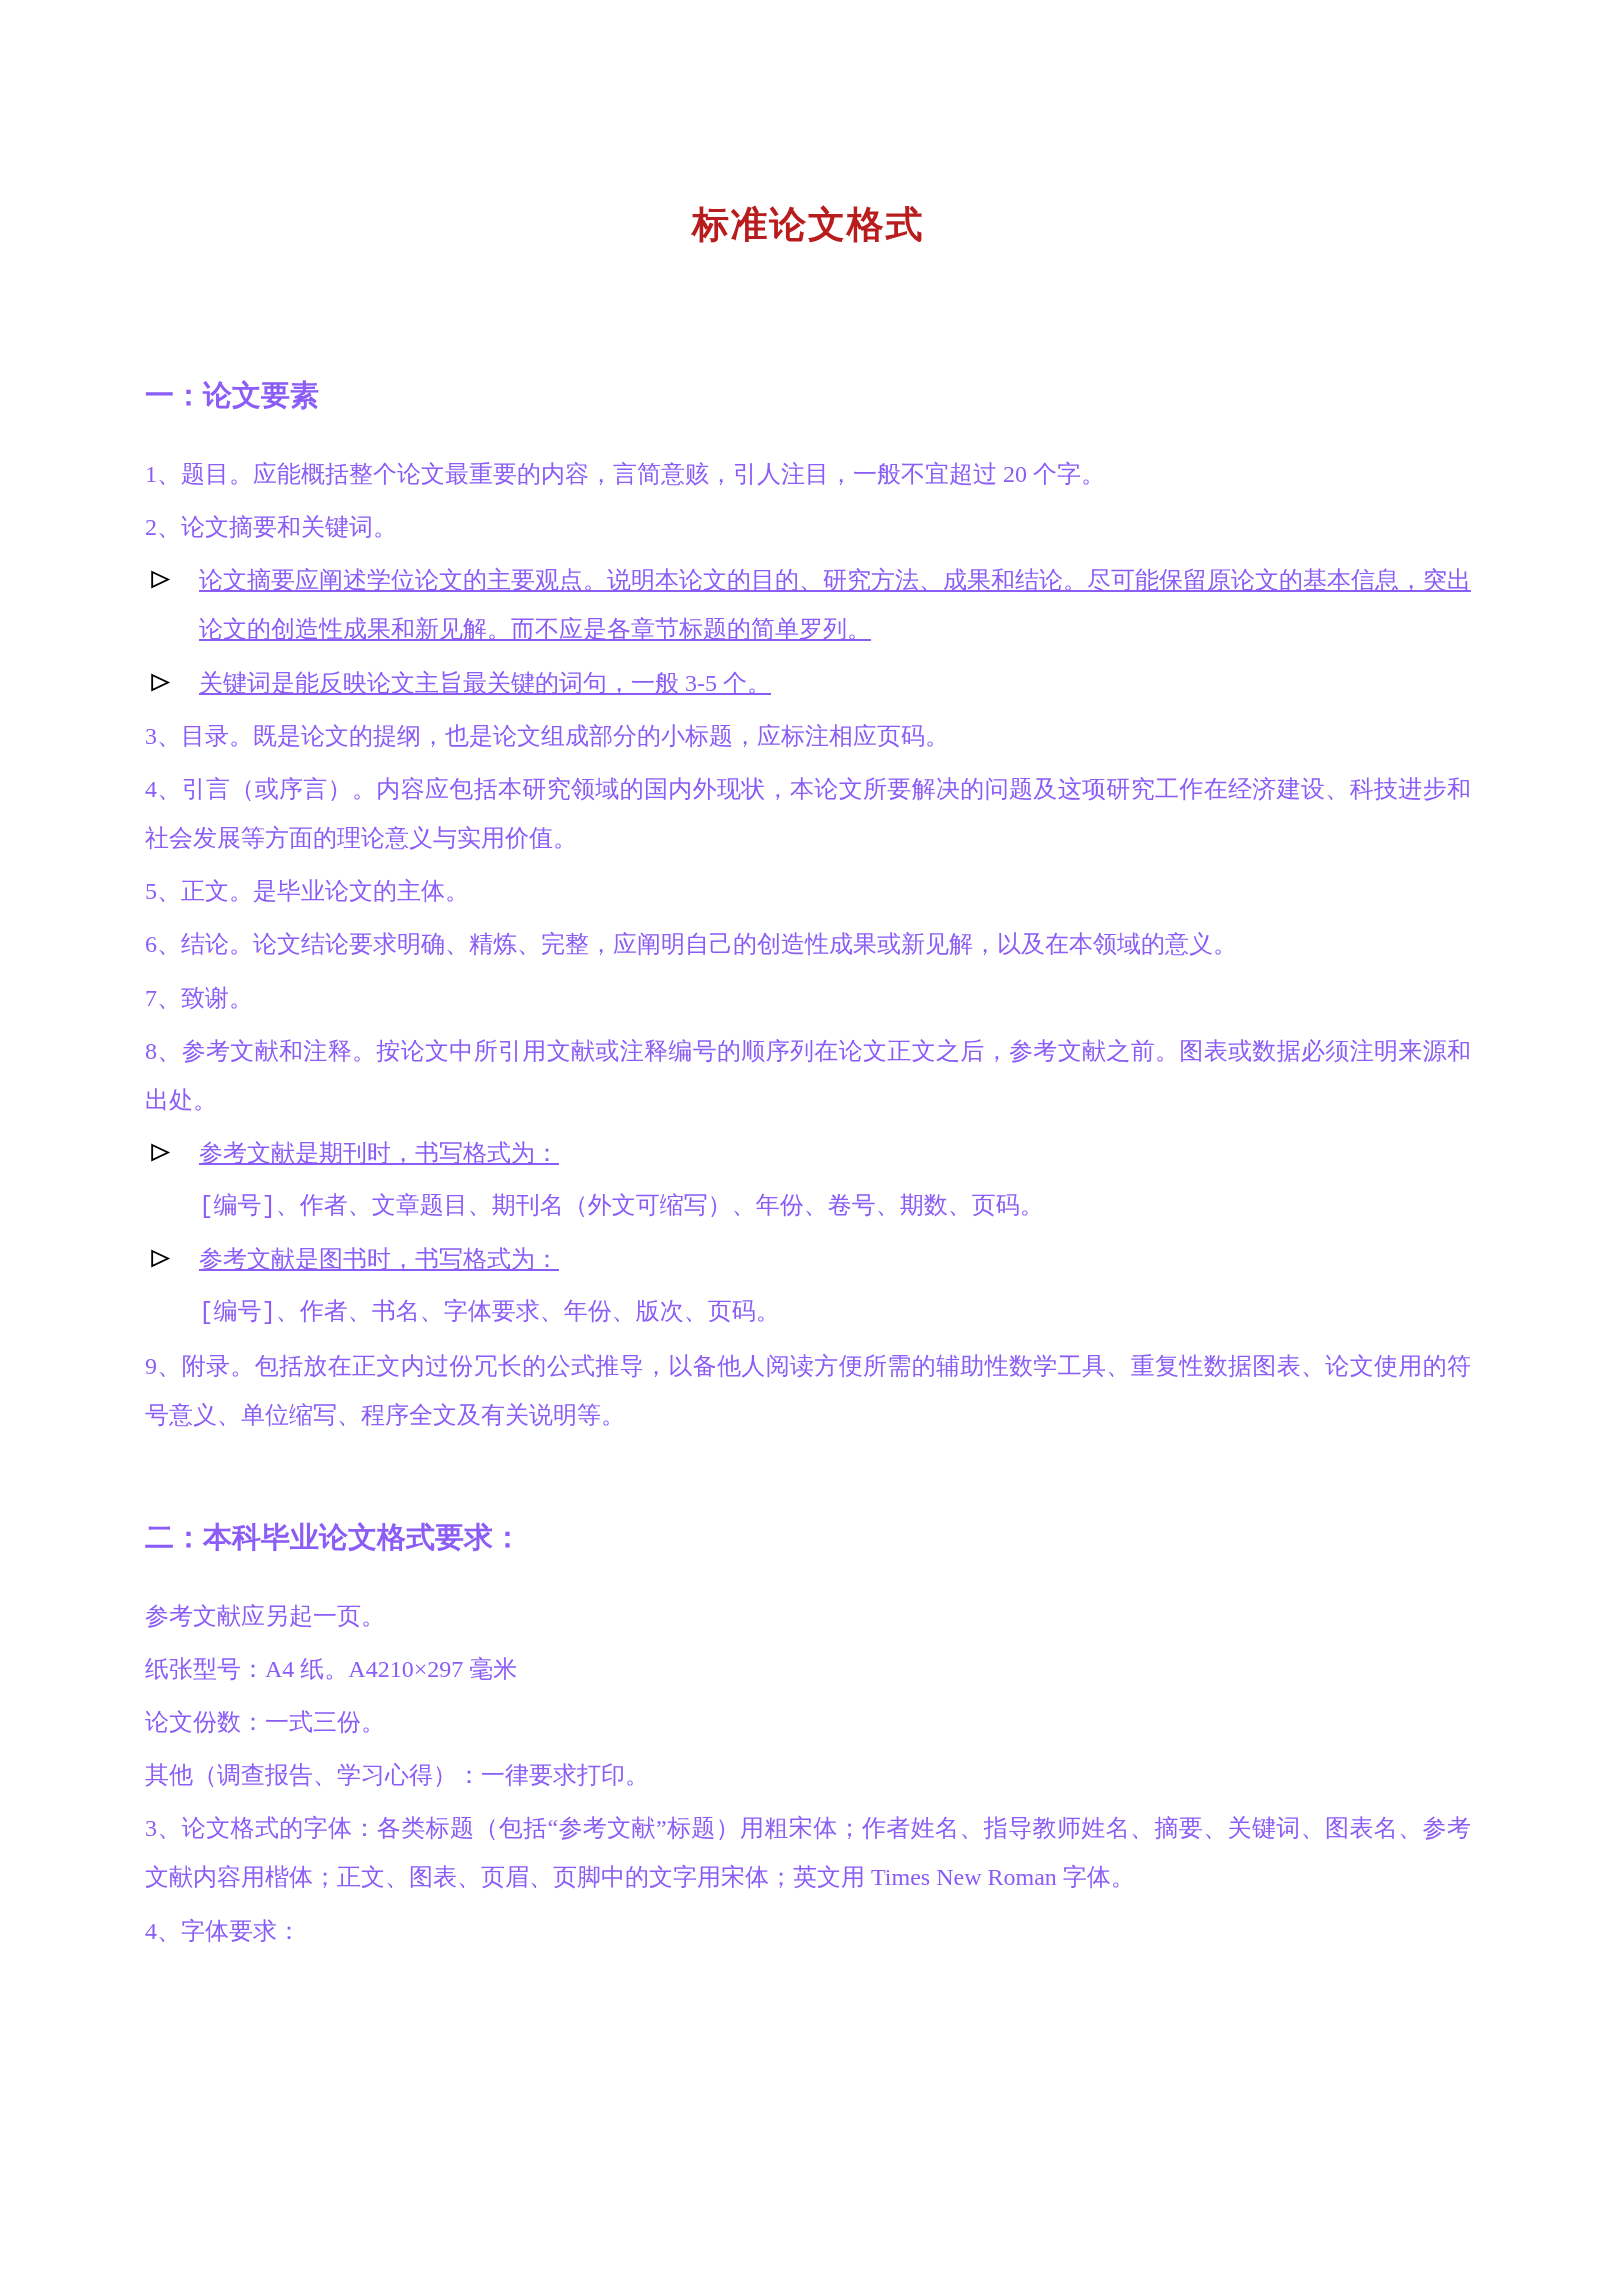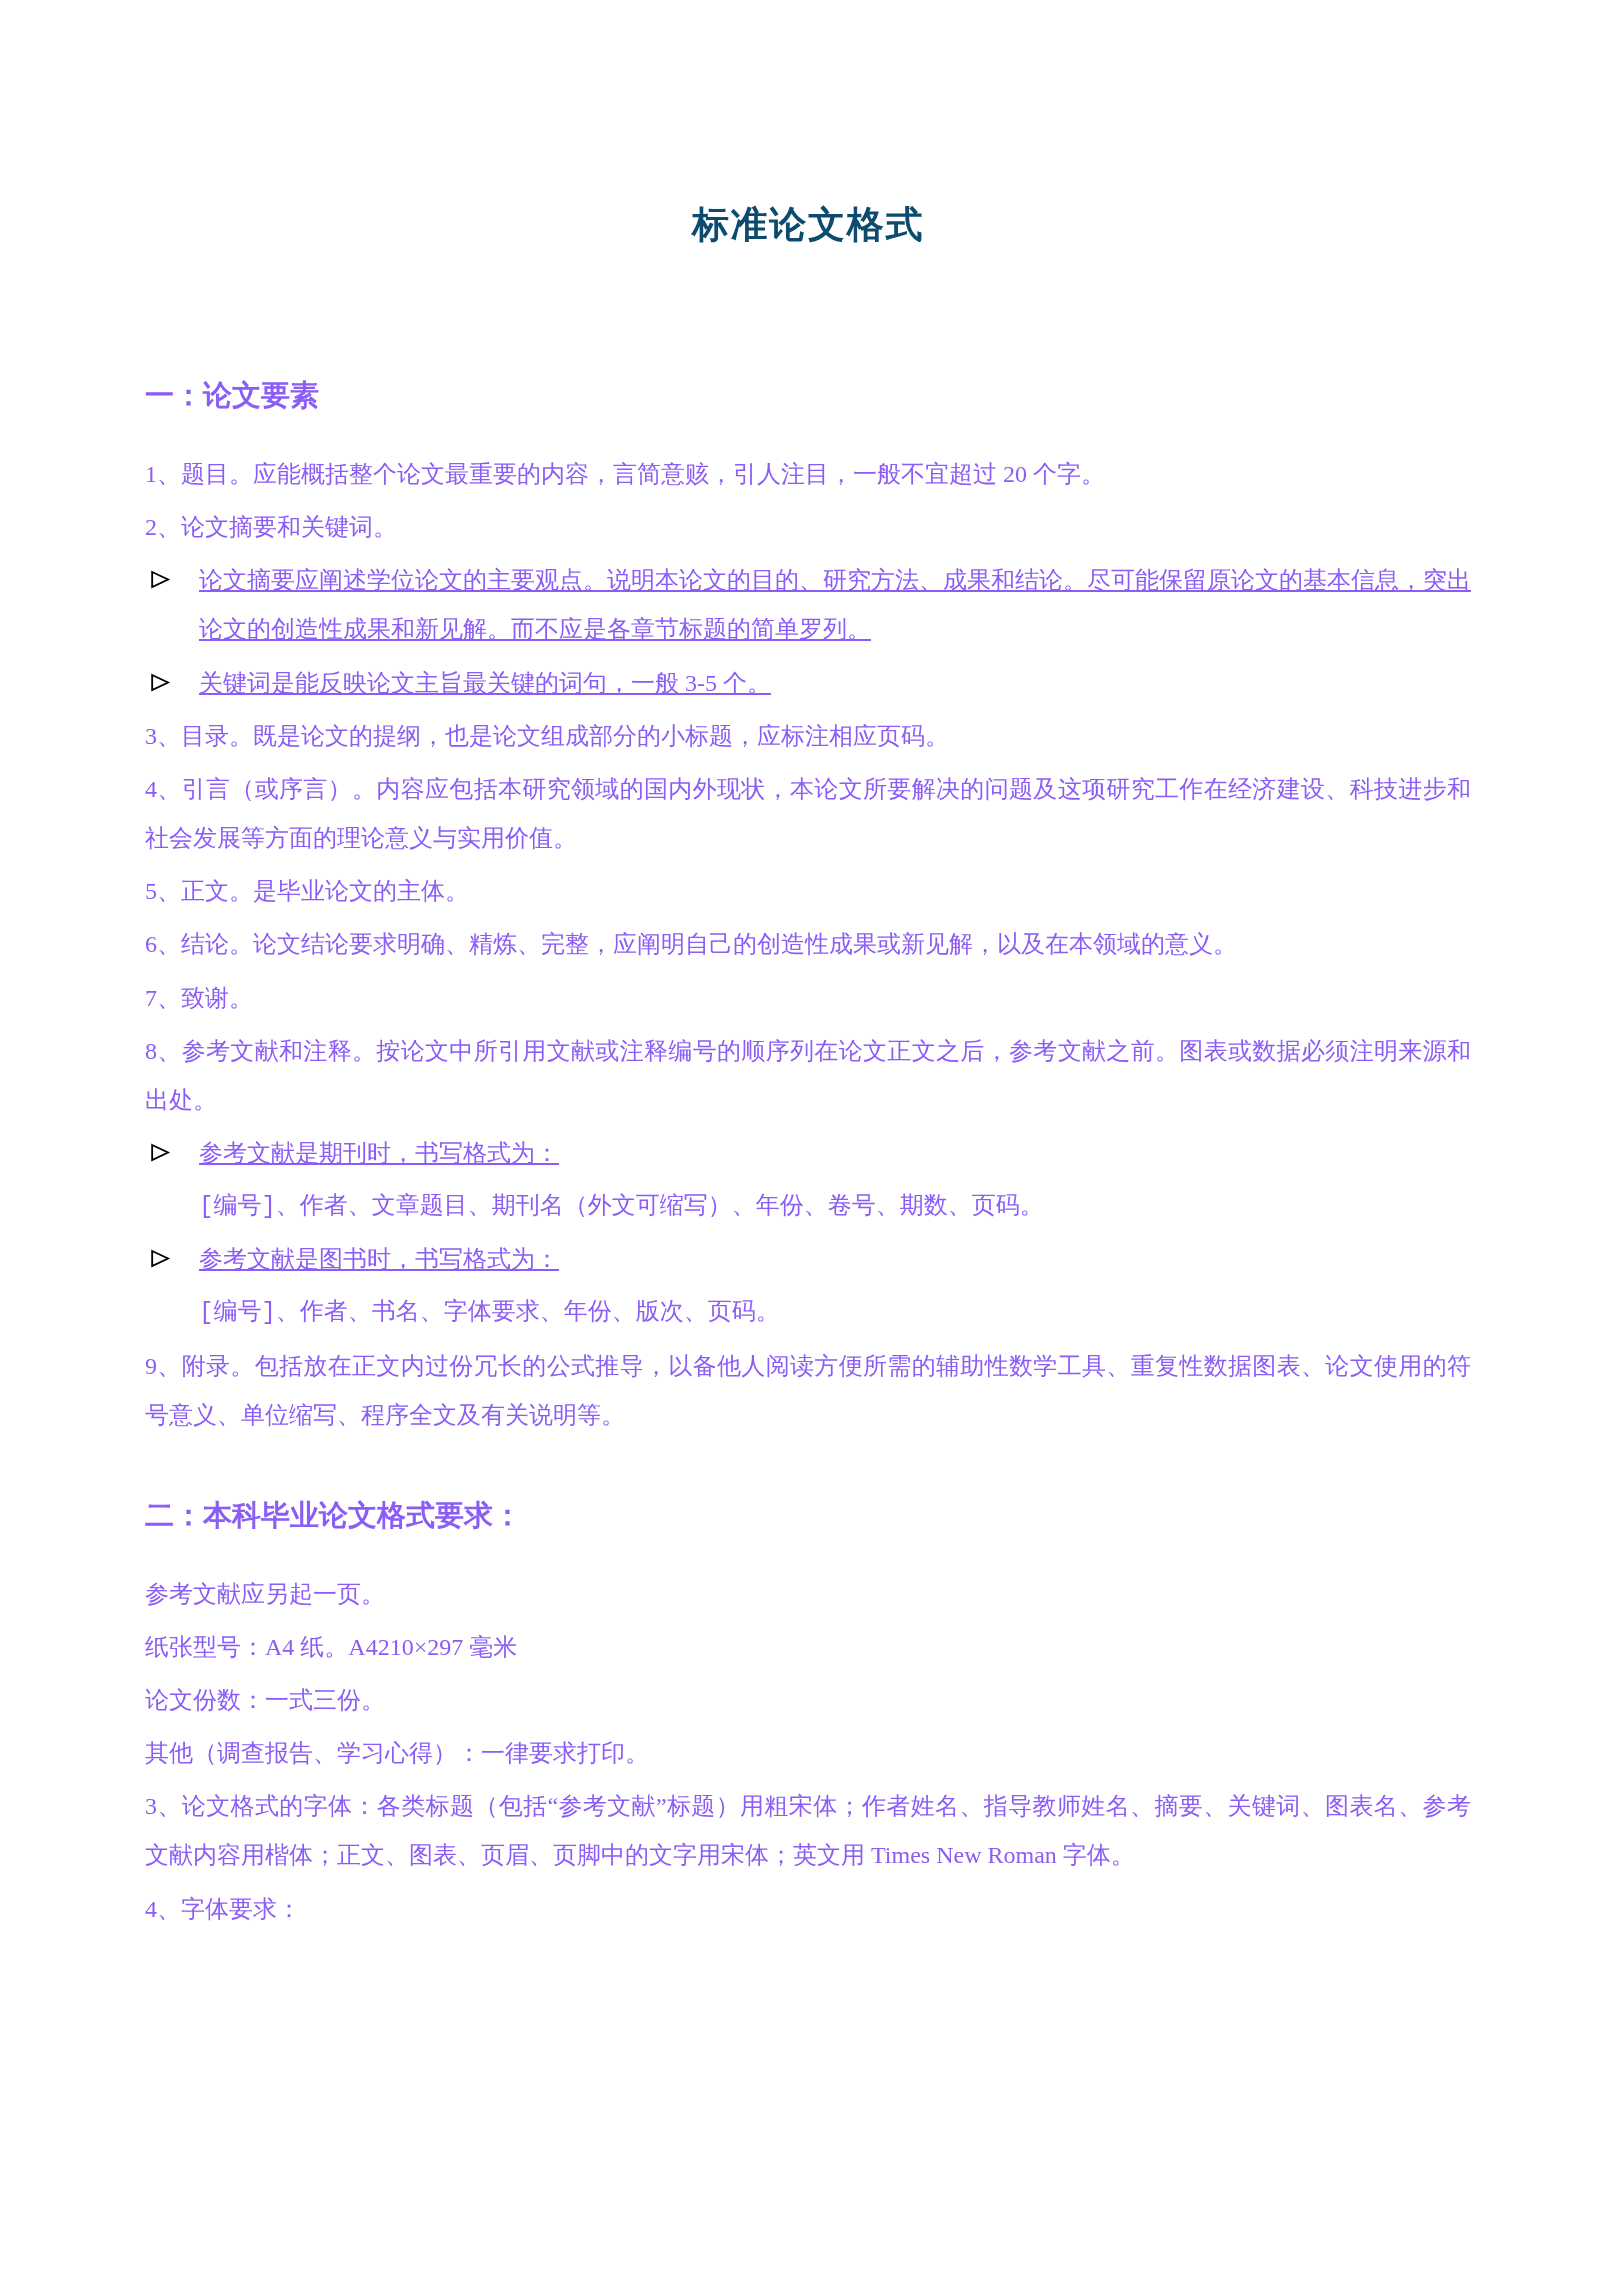--- a/index.html
+++ b/index.html
@@ -25,21 +25,21 @@
     line-height: 49px;
     margin-bottom: 125px;
   }
   .section-heading {
     font-size: 29px;
     font-weight: bold;
     line-height: 42px;
     margin: 0 0 34px 0;
   }
   .section-heading.later {
-    margin-top: 54px;
+    margin-top: 76px;
   }
   .para, .bullet, .sub {
     font-size: 24px;
     line-height: 49px;
     text-align: justify;
     margin-bottom: 4.2px;
   }
   .bullet {
     position: relative;
     padding-left: 54px;
@@ -56,21 +56,21 @@
     width: 25px;
     height: 25px;
     display: inline-block;
   }
   .arrow-wrap svg { display: block; }
 </style>
 </head>
 <body>
 
 <div class="page">
-  <h1 class="doc-title" style="color: #0c4a6e;">标准论文格式</h1>
+  <h1 class="doc-title" style="color: #b91c1c;">标准论文格式</h1>
   <div id="content" style="color: #8b5cf6;">
       <h2 class="section-heading">一：论文要素</h2>
       <div class="para">1、题目。应能概括整个论文最重要的内容，言简意赅，引人注目，一般不宜超过 20 个字。</div>
       <div class="para">2、论文摘要和关键词。</div>
       <div class="bullet"><span class="arrow-wrap">
           <svg width="25" height="25" viewBox="0 0 30 30" xmlns="http://www.w3.org/2000/svg">
             <path d="M5 6 L24 15 L5 24 Z" fill="#ffffff" stroke="#000000" stroke-width="2.2" stroke-linejoin="miter"></path>
           </svg>
         </span><span>论文摘要应阐述学位论文的主要观点。说明本论文的目的、研究方法、成果和结论。尽可能保留原论文的基本信息，突出论文的创造性成果和新见解。而不应是各章节标题的简单罗列。</span></div>
       <div class="bullet"><span class="arrow-wrap">

